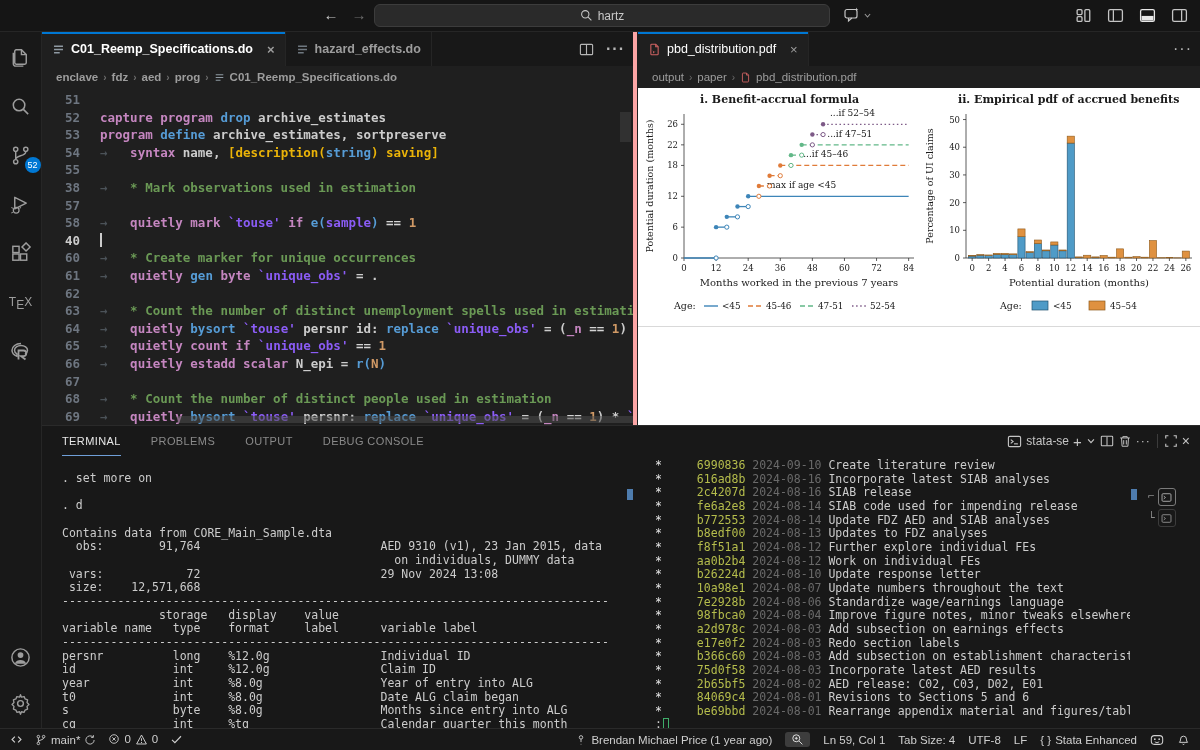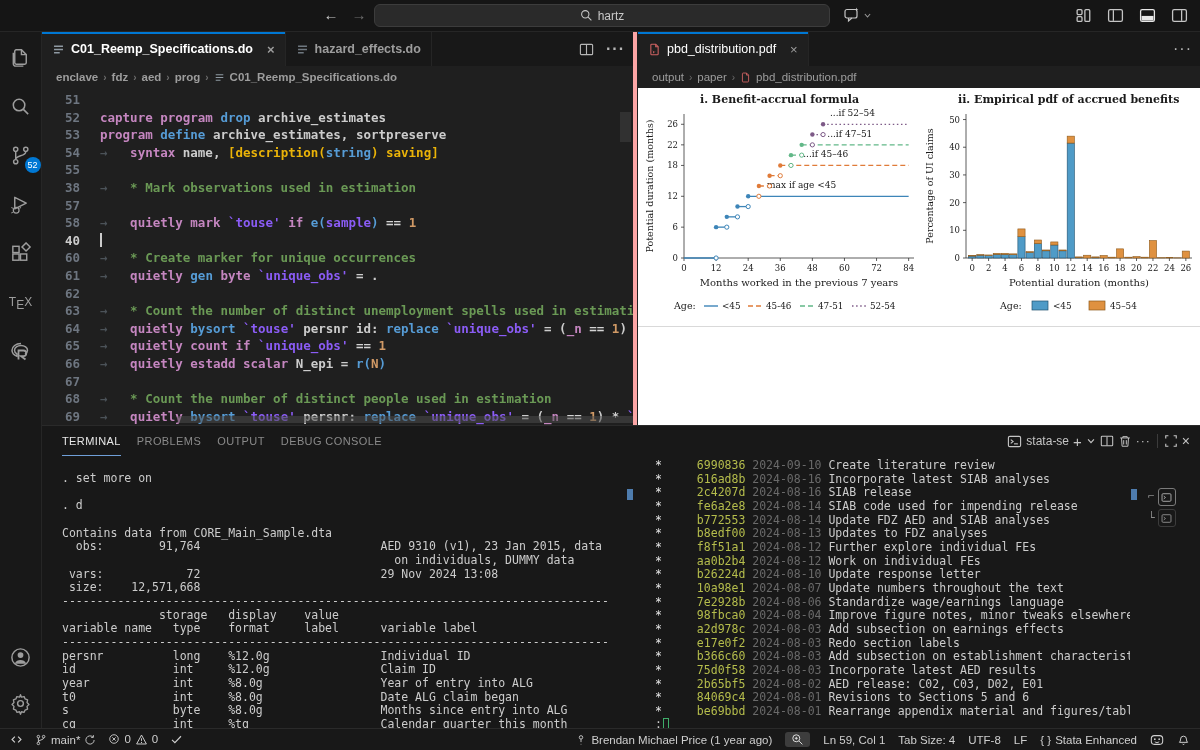--- a/index.html
+++ b/index.html
@@ -64,21 +64,21 @@
   .vscroll-thumb { position:absolute; right:2px; top:24px; width:11px; height:30px; background:#4d4d4d66; }
   .hscroll-thumb { position:absolute; left:135px; bottom:2px; width:460px; height:7px; background:#4d4d4d88; border-radius:2px; }
 
   
   .pdf-content { position:absolute; top:56px; left:0; right:0; bottom:0; background:#ffffff; color:#111; }
   .pdf-charts { display:flex; padding:2px 0 0 6px; border-bottom:1px solid #d9d9d9; }
 
   
   .panel { position:absolute; top:425px; left:42px; right:0; bottom:22px; background:#181818; border-top:1px solid #2a2a2a; }
   .panel-header { height:30px; display:flex; align-items:center; padding:0 10px 0 20px; }
-  .panel-tabs { display:flex; gap:16px; font-size:11px; letter-spacing:.4px; color:#8a8a8a; height:100%; align-items:center; }
+  .panel-tabs { display:flex; gap:30px; font-size:11px; letter-spacing:.4px; color:#8a8a8a; height:100%; align-items:center; }
   .ptab { height:100%; display:flex; align-items:center; border-bottom:1px solid transparent; }
   .ptab.active { color:#e7e7e7; border-bottom-color:#6f9fd8; }
   .panel-actions { margin-left:auto; display:flex; align-items:center; gap:4px; color:#c5c5c5; font-size:12px; }
   .pa-divider { width:1px; height:14px; background:#3c3c3c; margin:0 2px; }
   .term-wrap { position:absolute; top:30px; left:0; right:0; bottom:0; font-family:"DejaVu Sans Mono",monospace;
     font-size:11.5px; line-height:13.65px; white-space:pre; overflow:hidden; }
   .term-left  { position:absolute; left:20px; top:16px; width:585px; overflow:hidden; color:#cccccc; }
   .term-right { position:absolute; left:613px; top:3px; right:70px; overflow:hidden; color:#cccccc; }
   .g-star { color:#e8e8e8; }
   .g-hash { color:#b5bd4c;margin-left:28px; }

